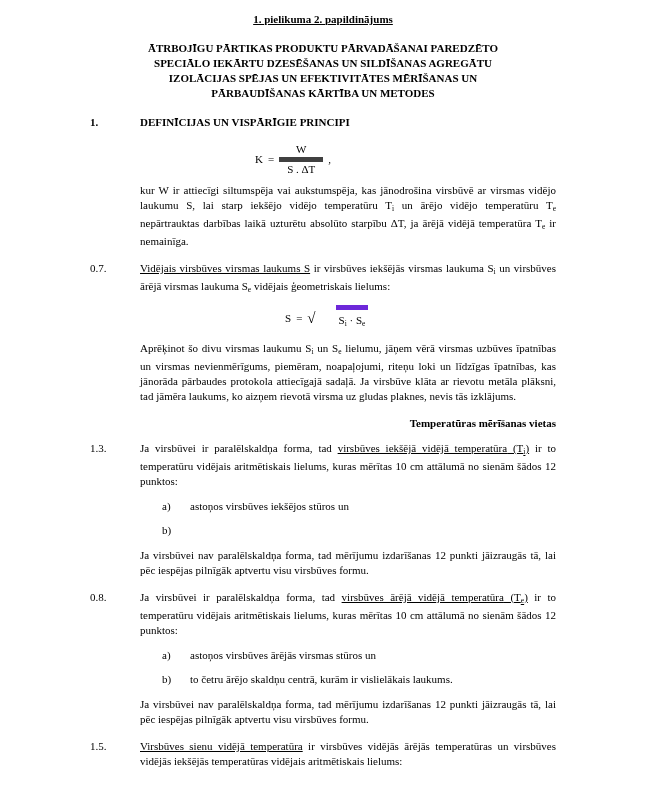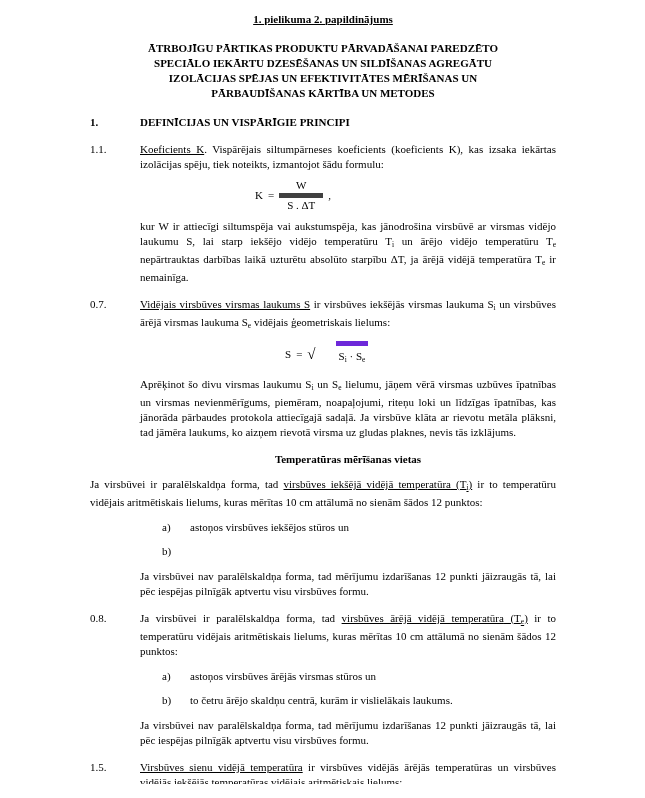--- a/index.html
+++ b/index.html
@@ -65,24 +65,20 @@
   <div class="doc-heading">ĀTRBOJĪGU PĀRTIKAS PRODUKTU PĀRVADĀŠANAI PAREDZĒTO
 SPECIĀLO IEKĀRTU DZESĒŠANAS UN SILDĪŠANAS AGREGĀTU
 IZOLĀCIJAS SPĒJAS UN EFEKTIVITĀTES MĒRĪŠANAS UN
 PĀRBAUDĪŠANAS KĀRTĪBA UN METODES</div>
 
   <div class="row mb12">
     <span class="num bold">1.</span>
     <span class="body bold" style="text-align:left">DEFINĪCIJAS UN VISPĀRĪGIE PRINCIPI</span>
   </div>
 
-  <div class="row mb6">
-    <span class="num">1.1.</span>
-    <span class="body"><span class="u">Koeficients K</span><span>. Vispārējais siltumpārneses koeficients (koeficients K), kas izsaka iekārtas izolācijas spēju, tiek noteikts, izmantojot šādu formulu:</span></span>
-  </div>
 
   <div class="formula mb6">
     <span>K</span>
     <span>=</span>
     <span class="frac">
       <span class="frac-num">W</span>
       <span class="frac-den">S . ΔT</span>
     </span>
     <span>,</span>
   </div>
@@ -96,23 +92,24 @@
 
   <div class="formula formula-s mb10">
     <span>S</span>
     <span>=</span>
     <span class="sqrt-sym">√</span>
     <span class="radicand"><span>S</span><span class="sub">i</span><span> · S</span><span class="sub">e</span></span>
   </div>
 
   <div class="cont mb12"><span>Aprēķinot šo divu virsmas laukumu S</span><span class="sub">i</span><span> un S</span><span class="sub">e</span><span> lielumu, jāņem vērā virsmas uzbūves īpatnības un virsmas nevienmērīgums, piemēram, noapaļojumi, riteņu loki un līdzīgas īpatnības, kas jānorāda pārbaudes protokola attiecīgajā sadaļā.  Ja virsbūve klāta ar rievotu metāla plāksni, tad jāmēra laukums, ko aizņem rievotā virsma uz gludas plaknes, nevis tās izklājums.</span></div>
 
-  <div class="cont bold mb10" style="text-align:center">Temperatūras mērīšanas vietas</div>
+  <div class="cont bold mb10" style="text-align:right">Temperatūras mērīšanas vietas</div>
 
   <div class="row mb10">
+    <span class="num">1.3.</span>
     <span class="body"><span>Ja virsbūvei ir paralēlskaldņa forma, tad </span><span class="u">virsbūves iekšējā vidējā temperatūra</span><span class="u"> (T</span><span class="u sub">i</span><span class="u">)</span><span> ir to temperatūru vidējais aritmētiskais lielums, kuras mērītas 10 cm attālumā no sienām šādos 12 punktos:</span></span>
   </div>
 
   <div class="item-row mb9">
     <span class="item-letter">a)</span>
     <span class="item-text">astoņos virsbūves iekšējos stūros un</span>
   </div>
 
   <div class="item-row mb10">
     <span class="item-letter">b)</span>

